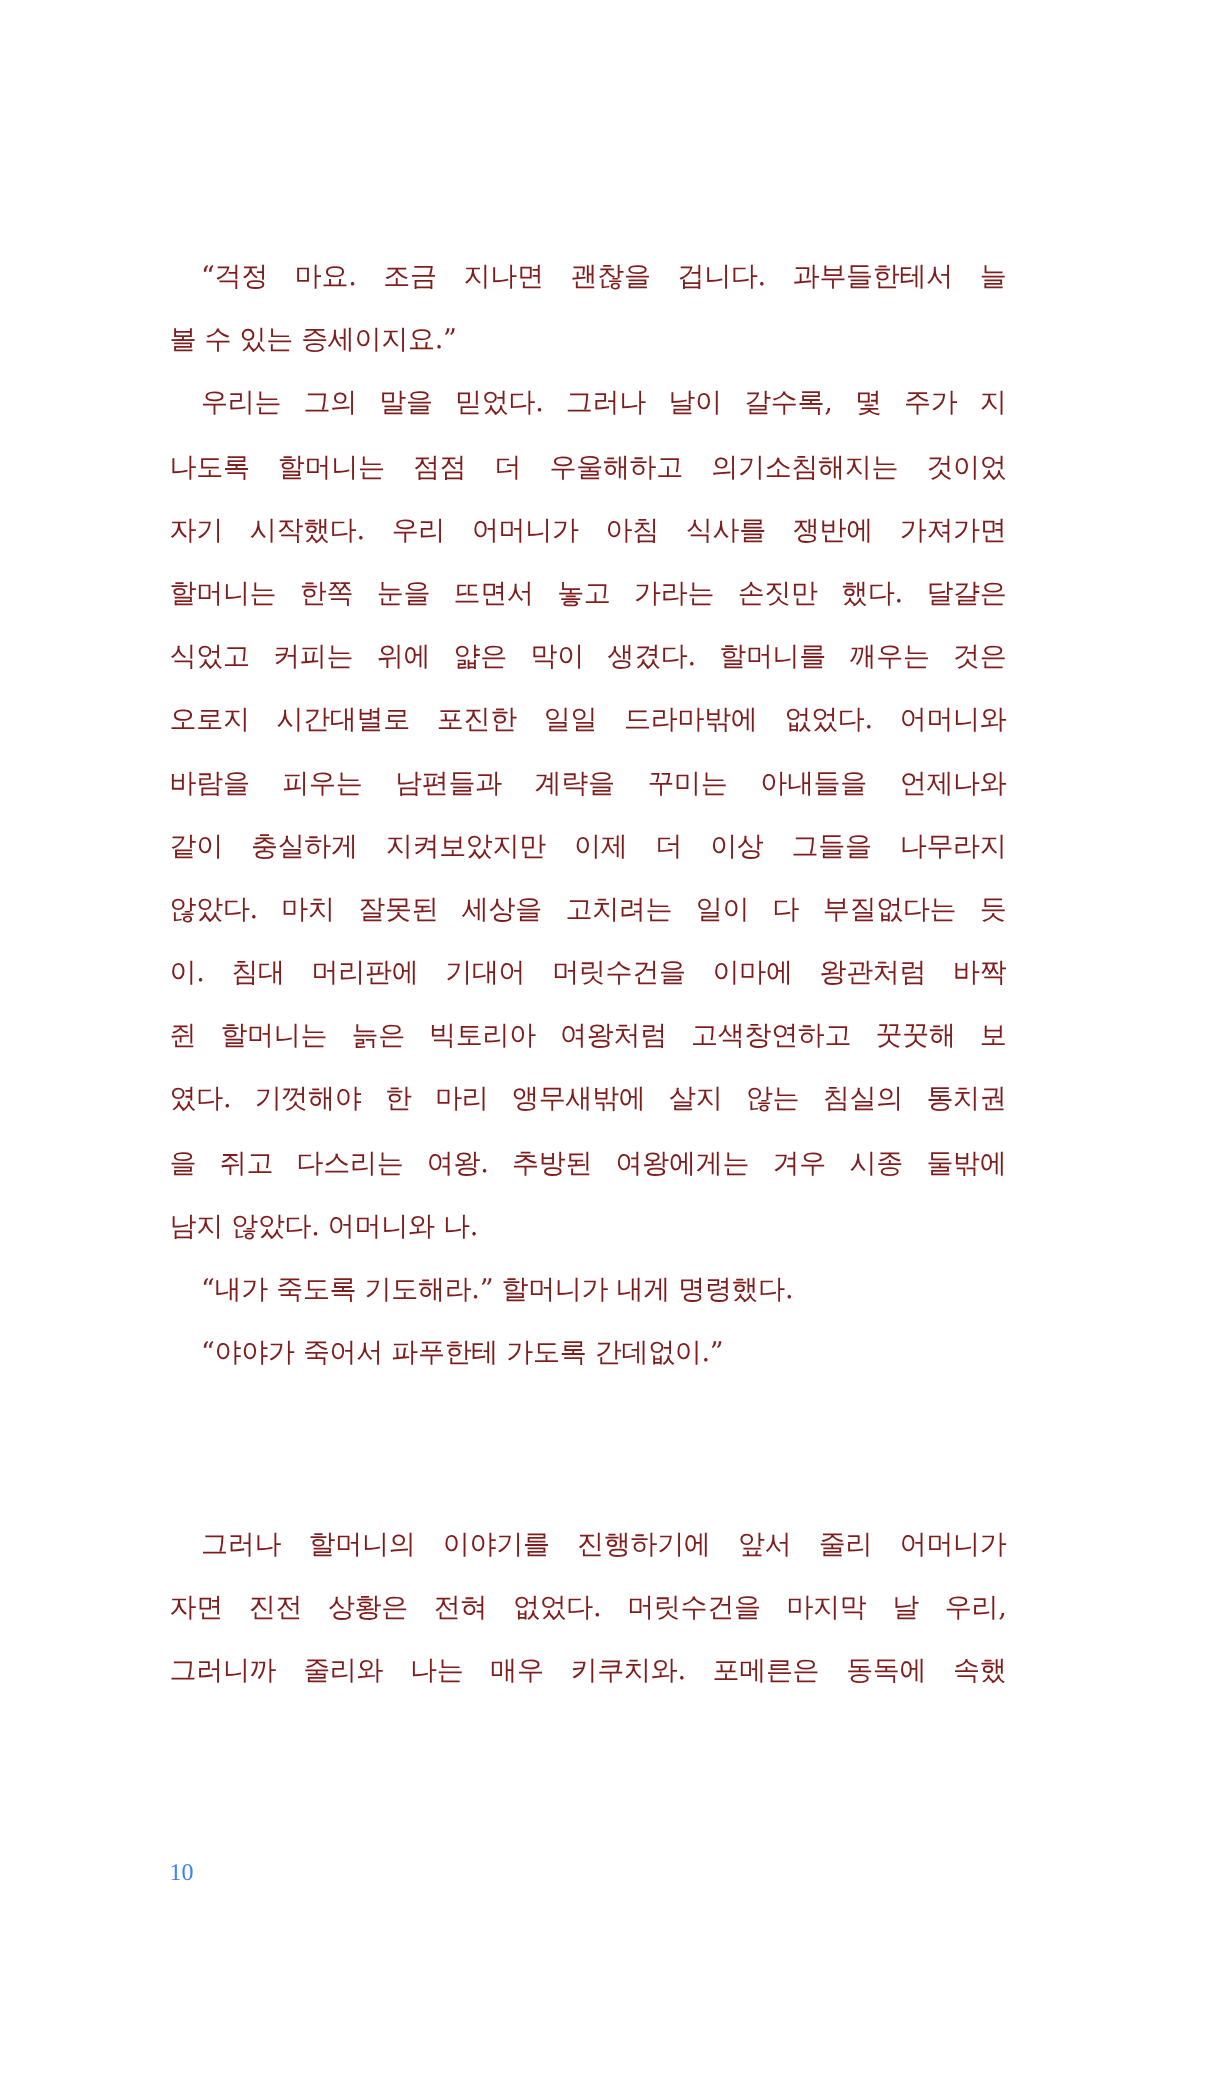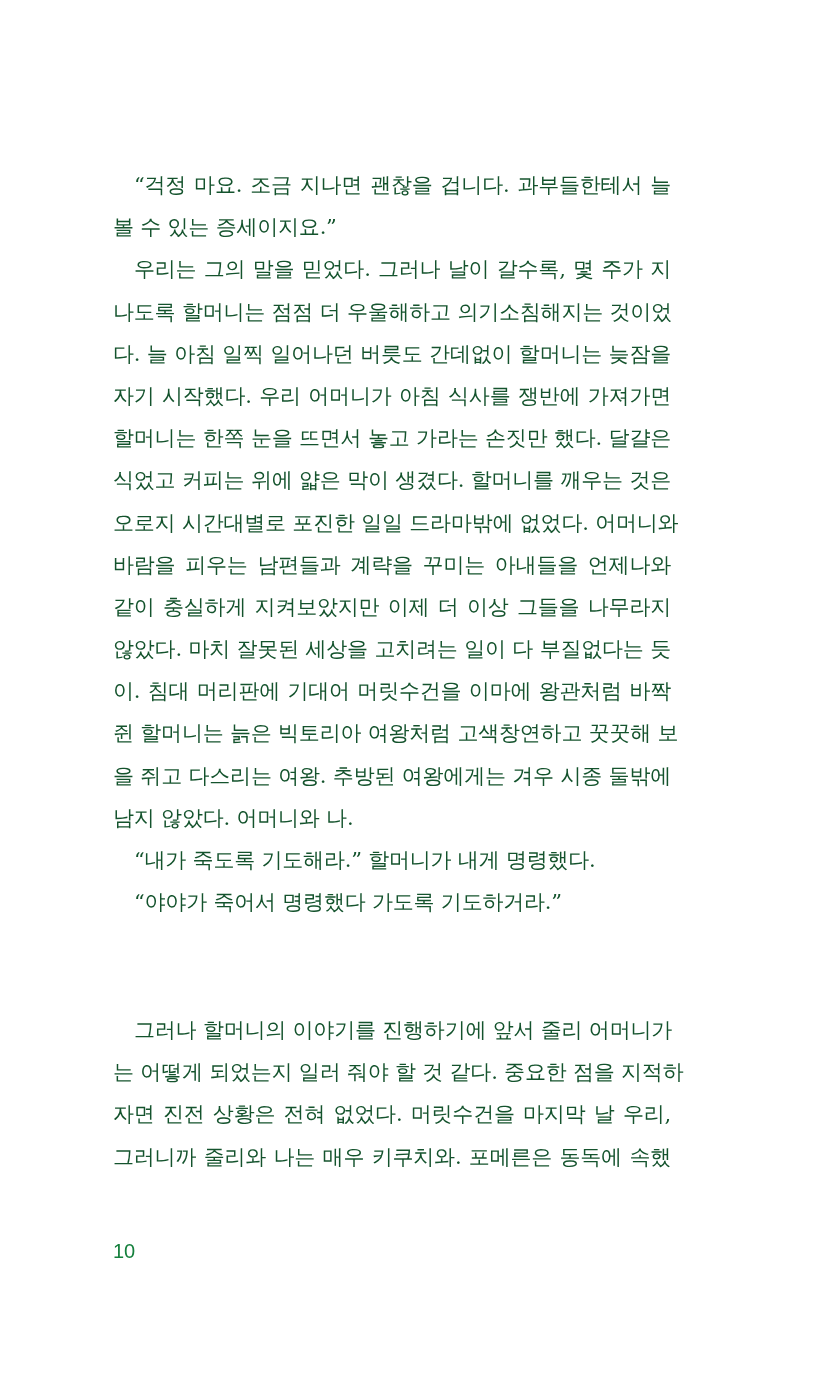--- a/index.html
+++ b/index.html
@@ -1,63 +1,62 @@
 <!DOCTYPE html>
 <html><head>
 <meta charset="utf-8">
 <style>
   html, body { margin: 0; padding: 0; background: #ffffff; }
   body { width: 821px; height: 1400px; position: relative; overflow: hidden; }
   .page { position: absolute; left: 0; top: 0; width: 821px; height: 1400px; background: #ffffff; }
   .text-block {
     position: absolute; left: 113px; width: 558px;
     font-family: "DejaVu Serif", "Liberation Serif", serif;
-    font-size: 21px; color: #14532d; letter-spacing: -0.2px;
+    font-size: 18px; color: #7f1d1d; letter-spacing: -0.2px;
   }
   .line {
     height: 42.2px; line-height: 42.2px; white-space: nowrap;
     text-align: justify; text-align-last: justify;
   }
   .line.last { text-align-last: left; }
   .line.indent { padding-left: 21px; }
   #block1 { top: 164px; }
   #block2 { top: 1009px; }
   .page-number {
     position: absolute; left: 113px; top: 1240px;
-    font-family: Liberation Sans, sans-serif;
-    font-size: 20px; color: #15803d;
+    font-family: Liberation Serif, serif;
+    font-size: 16px; color: #3b82f6;
   }
 </style>
 </head>
 <body>
 
 <div class="page">
 
   <div class="text-block" id="block1">
     <div class="line indent">“걱정 마요. 조금 지나면 괜찮을 겁니다. 과부들한테서 늘</div>
     <div class="line last">볼 수 있는 증세이지요.”</div>
     <div class="line indent">우리는 그의 말을 믿었다. 그러나 날이 갈수록, 몇 주가 지</div>
     <div class="line">나도록 할머니는 점점 더 우울해하고 의기소침해지는 것이었</div>
-    <div class="line">다. 늘 아침 일찍 일어나던 버릇도 간데없이 할머니는 늦잠을</div>
     <div class="line">자기 시작했다. 우리 어머니가 아침 식사를 쟁반에 가져가면</div>
     <div class="line">할머니는 한쪽 눈을 뜨면서 놓고 가라는 손짓만 했다. 달걀은</div>
     <div class="line">식었고 커피는 위에 얇은 막이 생겼다. 할머니를 깨우는 것은</div>
     <div class="line">오로지 시간대별로 포진한 일일 드라마밖에 없었다. 어머니와</div>
     <div class="line">바람을 피우는 남편들과 계략을 꾸미는 아내들을 언제나와</div>
     <div class="line">같이 충실하게 지켜보았지만 이제 더 이상 그들을 나무라지</div>
     <div class="line">않았다. 마치 잘못된 세상을 고치려는 일이 다 부질없다는 듯</div>
     <div class="line">이. 침대 머리판에 기대어 머릿수건을 이마에 왕관처럼 바짝</div>
     <div class="line">쥔 할머니는 늙은 빅토리아 여왕처럼 고색창연하고 꿋꿋해 보</div>
+    <div class="line">였다. 기껏해야 한 마리 앵무새밖에 살지 않는 침실의 통치권</div>
     <div class="line">을 쥐고 다스리는 여왕. 추방된 여왕에게는 겨우 시종 둘밖에</div>
     <div class="line last">남지 않았다. 어머니와 나.</div>
     <div class="line indent last">“내가 죽도록 기도해라.” 할머니가 내게 명령했다.</div>
-    <div class="line indent last">“야야가 죽어서 명령했다 가도록 기도하거라.”</div>
+    <div class="line indent last">“야야가 죽어서 파푸한테 가도록 간데없이.”</div>
   </div>
 
   <div class="text-block" id="block2">
     <div class="line indent">그러나 할머니의 이야기를 진행하기에 앞서 줄리 어머니가</div>
-    <div class="line">는 어떻게 되었는지 일러 줘야 할 것 같다. 중요한 점을 지적하</div>
     <div class="line">자면 진전 상황은 전혀 없었다. 머릿수건을 마지막 날 우리,</div>
     <div class="line">그러니까 줄리와 나는 매우 키쿠치와. 포메른은 동독에 속했</div>
   </div>
 
   <div class="page-number">10</div>
 </div>
 
 </body></html>

